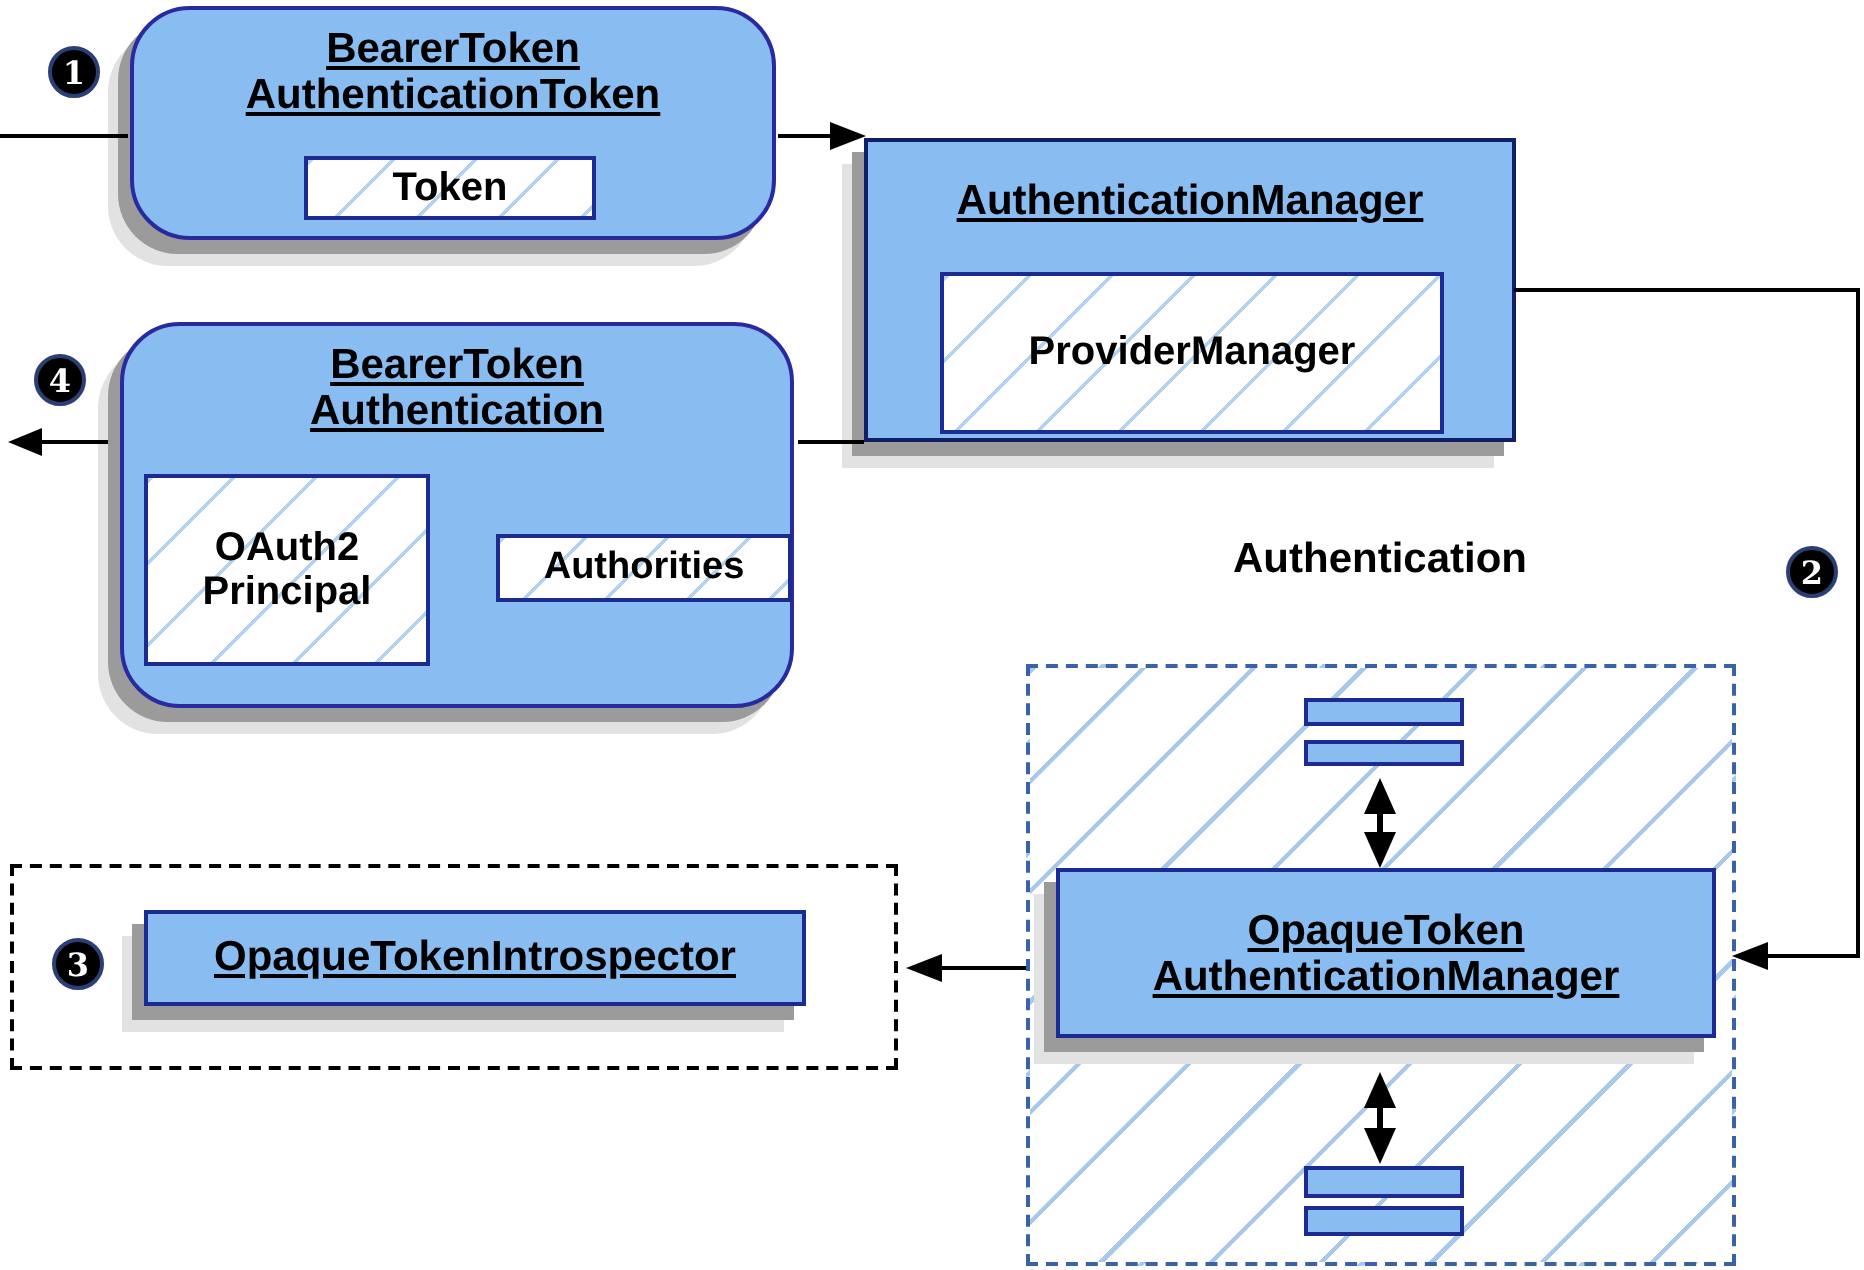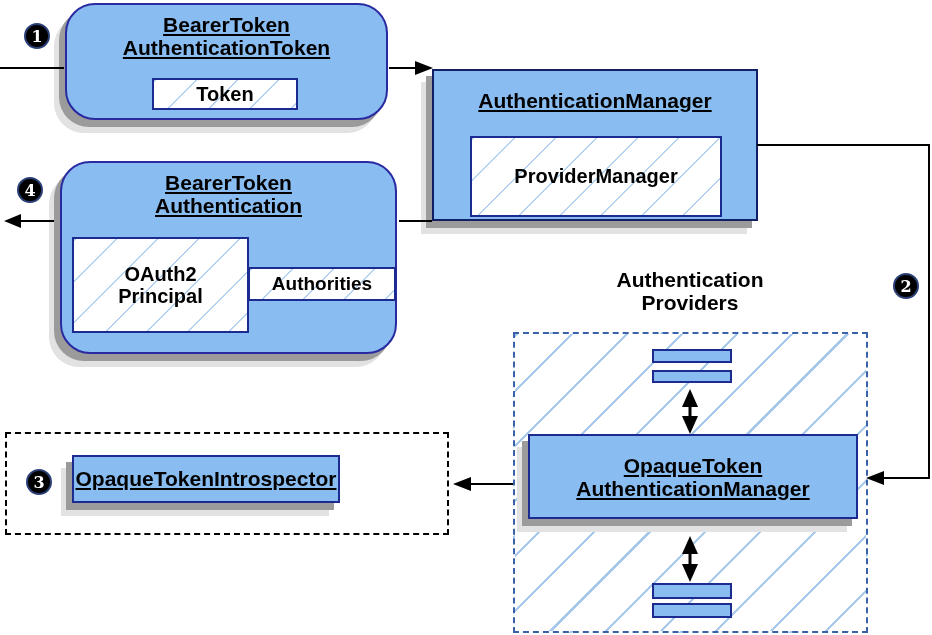--- a/index.html
+++ b/index.html
@@ -78,38 +78,37 @@
     <div class="subbox" style="left:36px;top:55px;width:252px;height:81px;margin-top:10px;">
       <span>ProviderManager</span>
     </div>
   </div>
 
   <div class="node rounded nz" style="left:60px;top:161px;width:337px;height:193px;">
     <div class="title" style="padding-top:8px;">
       <span class="tline">BearerToken</span>
       <span class="tline">Authentication</span>
     </div>
-    <div class="subbox" style="left:10px;top:74px;width:177px;height:96px;flex-direction:column;line-height:22px;">
+    <div class="subbox" style="left:10px;top:74px;width:143px;height:96px;flex-direction:column;line-height:22px;">
       <span class="tline">OAuth2</span>
       <span class="tline">Principal</span>
     </div>
     <div class="subbox" style="left:186px;top:104px;width:148px;height:34px;font-size:19px;">
       <span>Authorities</span>
     </div>
   </div>
 
   <div class="dashed-black nz" style="left:5px;top:432px;width:444px;height:103px;">
-    <div class="node" style="left:65px;top:21px;width:268px;height:48px;display:flex;align-items:center;justify-content:center;font-size:21px;">
+    <div class="node" style="left:65px;top:21px;width:331px;height:48px;display:flex;align-items:center;justify-content:center;font-size:21px;">
       <span>OpaqueTokenIntrospector</span>
     </div>
   </div>
 
   <div class="flow-label" style="left:555px;top:268px;width:270px;">
     <span class="tline">Authentication</span>
-    <span class="tline">Providers</span>
   </div>
 
   <div class="providers-area nz" style="left:513px;top:332px;width:355px;height:301px;">
     <div class="bar" style="left:137px;top:15px;width:80px;height:14px;"></div>
     <div class="bar" style="left:137px;top:36px;width:80px;height:13px;"></div>
 
     <div class="node" style="left:13px;top:100px;width:330px;height:85px;display:flex;flex-direction:column;align-items:center;justify-content:center;font-size:21px;line-height:23px;">
       <span class="tline">OpaqueToken</span>
       <span class="tline">AuthenticationManager</span>
     </div>

